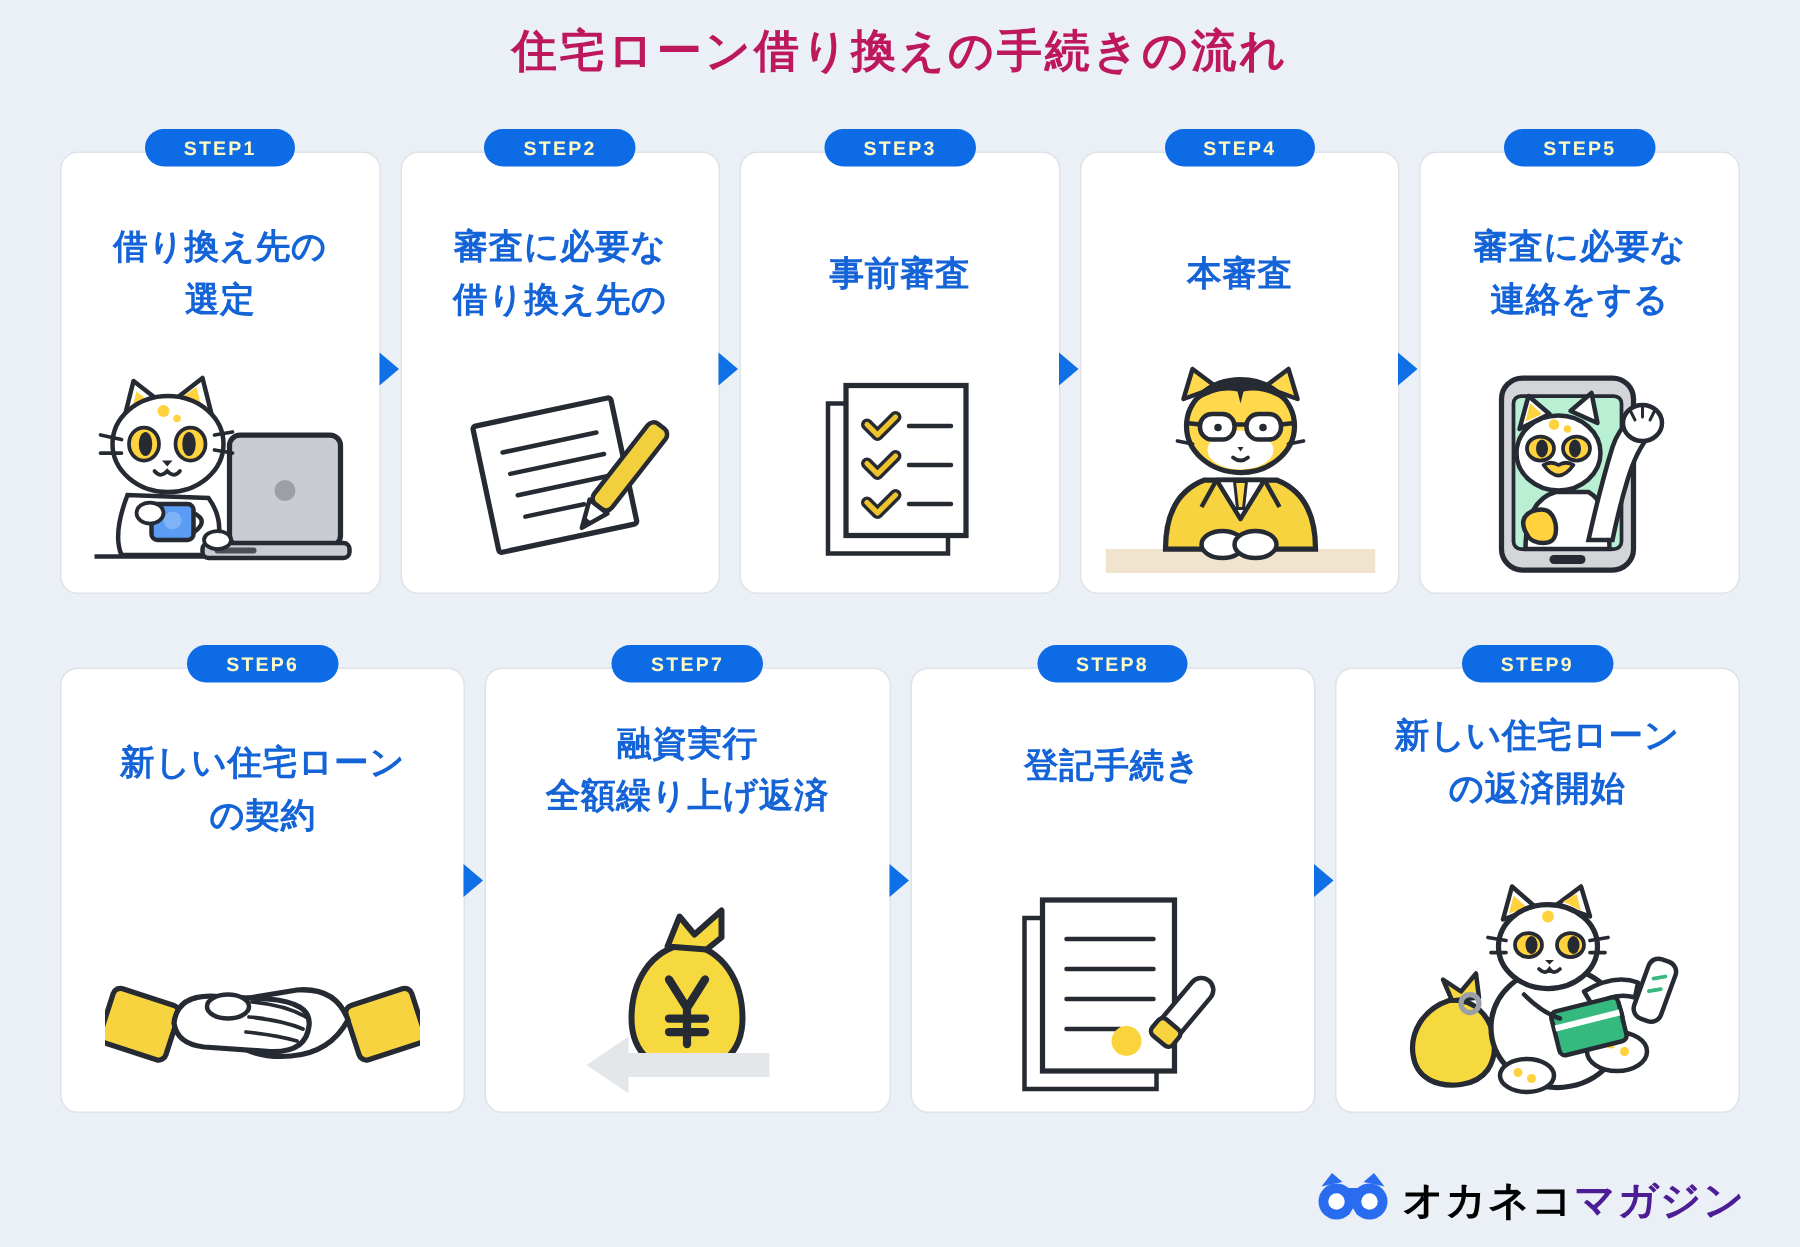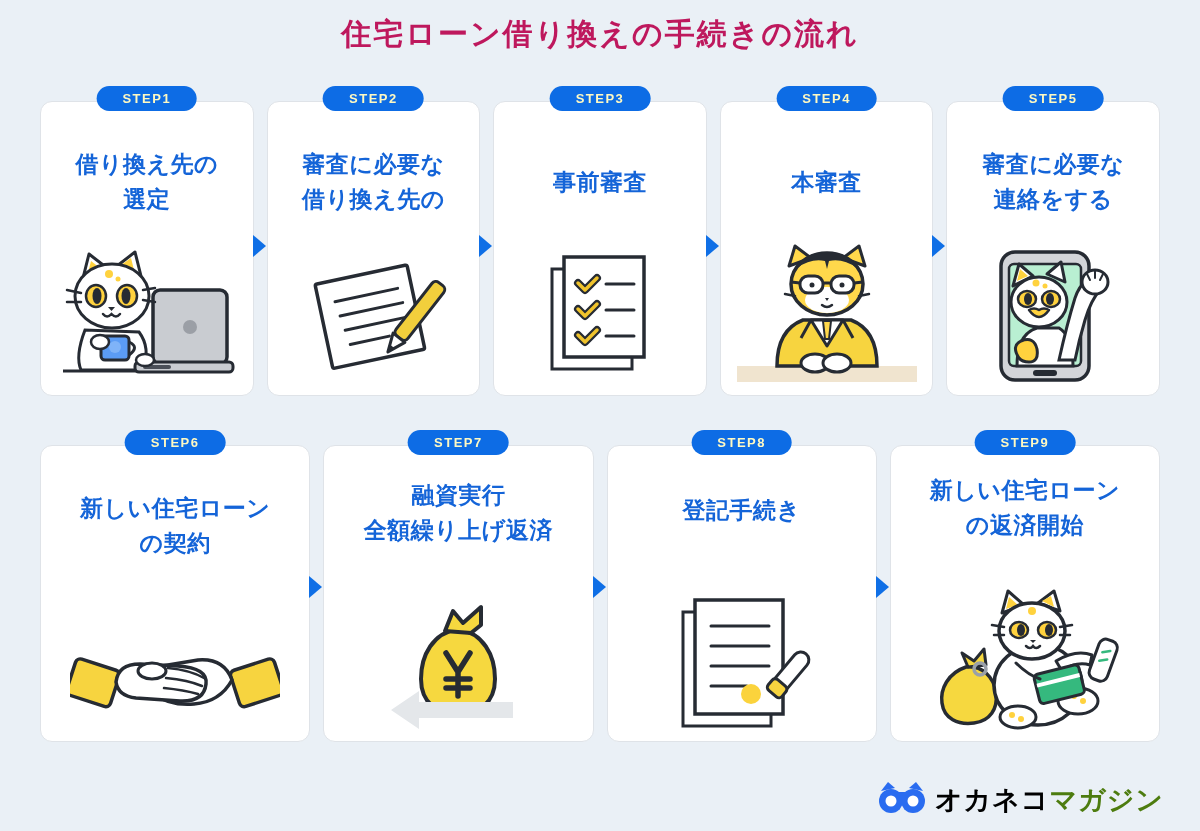--- a/index.html
+++ b/index.html
@@ -35,21 +35,21 @@
   }
   .illus { flex:1; display:flex; align-items:center; justify-content:center; padding-bottom:8px; }
   .arrow {
     position:absolute; right:-13px; top:133px; width:0; height:0; z-index:2;
     border-left:13px solid #0f6fe6; border-top:11px solid transparent; border-bottom:11px solid transparent;
   }
   .row-2 .arrow { top:130px; }
   .logo { position:absolute; right:36px; bottom:12px; display:flex; align-items:center; gap:9px; }
   .logo-text { font-size:27px; font-weight:800; letter-spacing:1px; white-space:nowrap; }
   .logo-brand { color:#000000; }
-  .logo-suffix { color:#4d7c0f; }
+  .logo-suffix { color:#4c1d95; }
   svg { display:block; }
 </style>
 </head>
 <body>
 
 <h1 class="page-title">住宅ローン借り換えの手続きの流れ</h1>
 
 <div class="row row-1">
 
   <div class="card">

